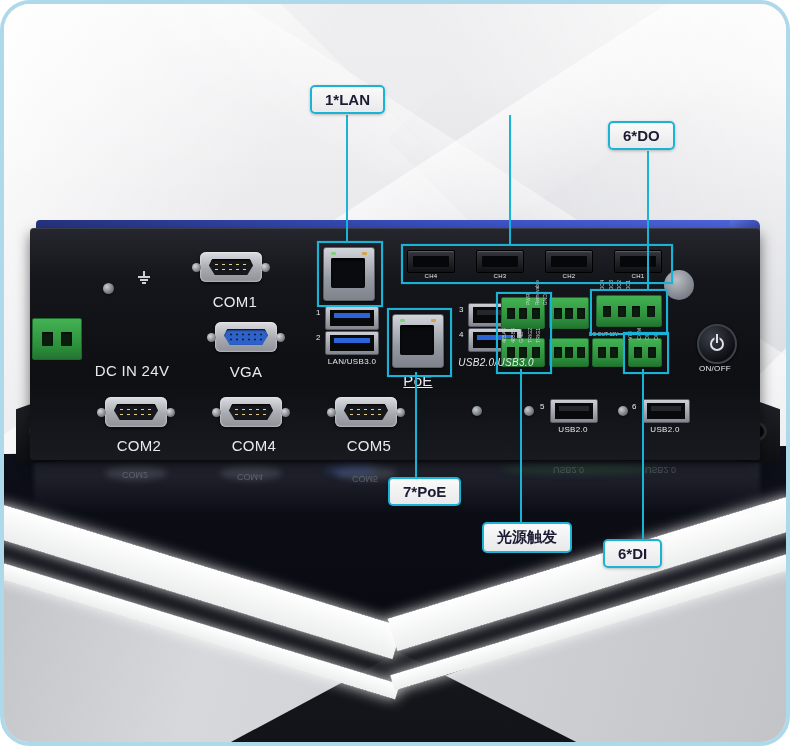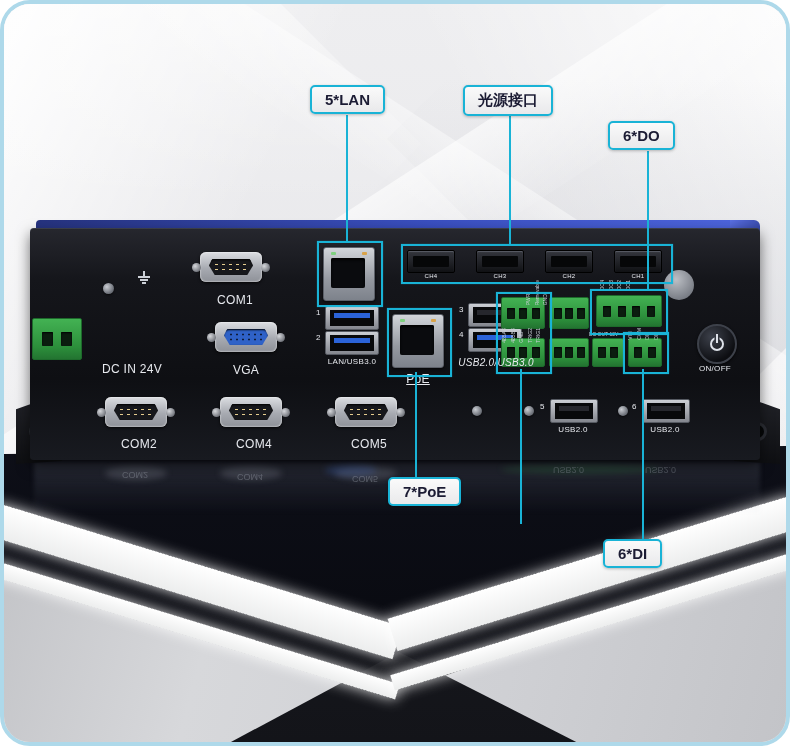--- a/index.html
+++ b/index.html
@@ -105,21 +105,21 @@
   .pwr-icon{position:absolute;left:50%;top:50%;width:14px;height:14px;margin:-7px 0 0 -7px;}
   .pwr-icon:before{content:"";position:absolute;inset:0;border:2px solid #dde1e8;border-radius:50%;
     clip-path:polygon(0 0,32% 0,32% 28%,68% 28%,68% 0,100% 0,100% 100%,0 100%);}
   .pwr-icon:after{content:"";position:absolute;left:50%;top:-3px;width:2px;height:9px;margin-left:-1px;background:#dde1e8;}
   .gnd{width:14px;height:13px;z-index:7;background:
     linear-gradient(#ccd0d7,#ccd0d7) 6px 0/2px 5px no-repeat,
     linear-gradient(#ccd0d7,#ccd0d7) 1px 5px/12px 2px no-repeat,
     linear-gradient(#ccd0d7,#ccd0d7) 3px 8px/8px 2px no-repeat,
     linear-gradient(#ccd0d7,#ccd0d7) 5px 11px/4px 2px no-repeat;}
   
-  .plabel{z-index:8;color:#e7e9ee;font-size:12px;letter-spacing:.3px;text-align:center;}
+  .plabel{z-index:8;color:#e7e9ee;font-size:15px;letter-spacing:.3px;text-align:center;}
   .plabel.sm{font-size:8px;} .plabel.xs{font-size:10px;font-style:italic;} .plabel.ch{font-size:6px;}
   .pnum{z-index:8;color:#e7e9ee;font-size:8px;}
   
   .hibox{z-index:9;border:2px solid #19b3d6;box-shadow:0 0 1px rgba(25,179,214,.6);}
   .cline{z-index:9;width:2px;background:#19b3d6;}
   .callout{z-index:10;background:linear-gradient(180deg,#fafafa,#e9e9eb);
     border:2px solid #19b3d6;border-radius:5px;padding:4px 13px;
     font-size:15px;font-weight:bold;color:#1b1b33;white-space:nowrap;
     box-shadow:0 1px 3px rgba(0,0,0,.25);}
 </style>
@@ -348,19 +348,19 @@
   <div class="abs hibox" style="left:586px;top:285px;width:74px;height:42px;"></div>
   <div class="abs hibox" style="left:619px;top:328px;width:42px;height:38px;"></div>
 
   <div class="abs cline" style="left:342px;top:111px;height:127px;"></div>
   <div class="abs cline" style="left:505px;top:111px;height:130px;"></div>
   <div class="abs cline" style="left:643px;top:147px;height:139px;"></div>
   <div class="abs cline" style="left:411px;top:368px;height:107px;"></div>
   <div class="abs cline" style="left:516px;top:365px;height:155px;"></div>
   <div class="abs cline" style="left:638px;top:365px;height:172px;"></div>
 
-  <div class="abs callout" style="left:306px;top:81px;">5*LAN</div>
-  <div class="abs callout" style="left:459px;top:81px;">光源接口</div>
+  <div class="abs callout" style="left:306px;top:81px;">1*LAN</div>
   <div class="abs callout" style="left:604px;top:117px;">6*DO</div>
   <div class="abs callout" style="left:384px;top:473px;">7*PoE</div>
+  <div class="abs callout" style="left:478px;top:518px;">光源触发</div>
   <div class="abs callout" style="left:599px;top:535px;">6*DI</div>
 
 </div>
 
 </body></html>

